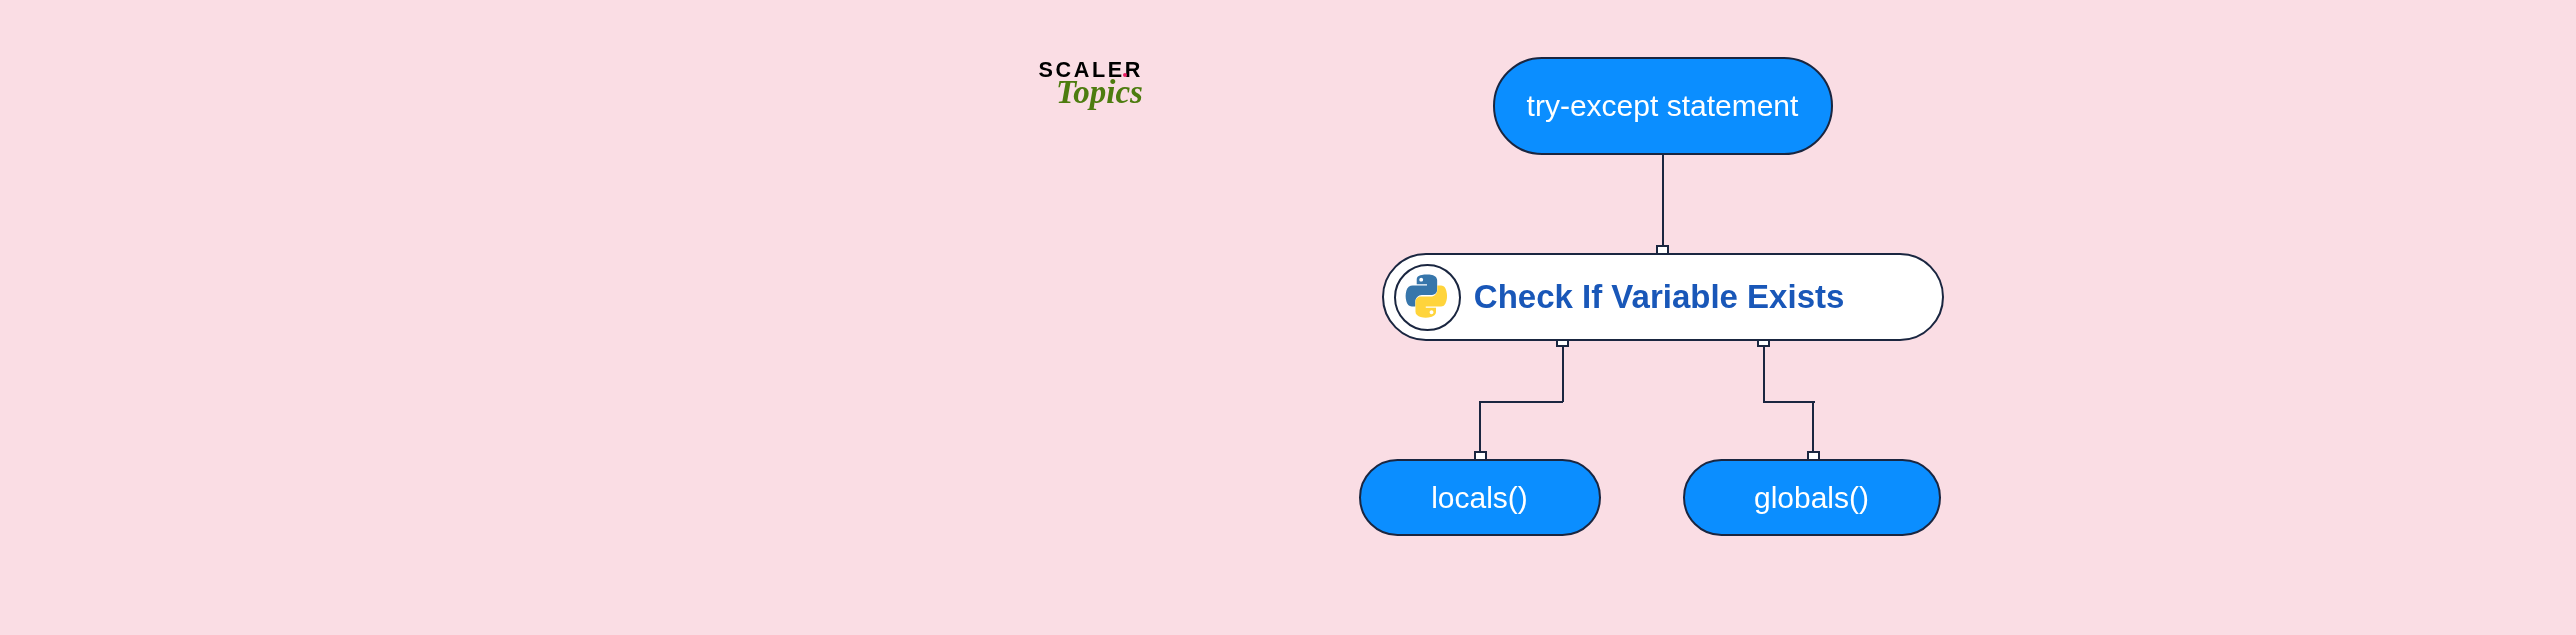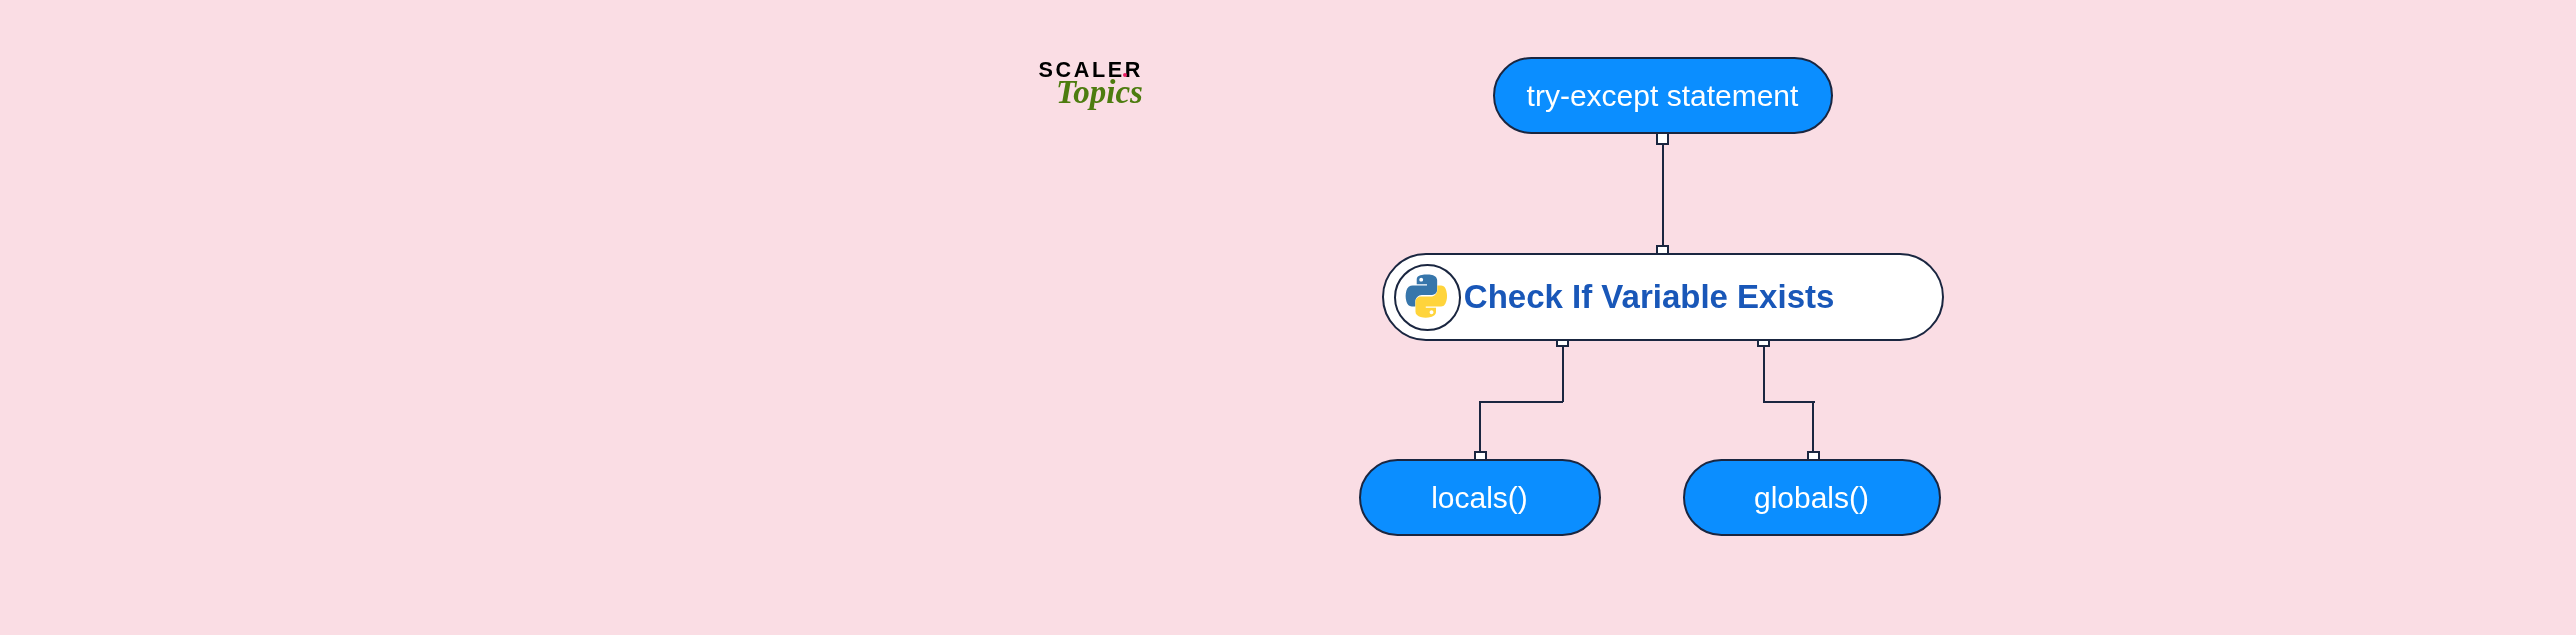--- a/index.html
+++ b/index.html
@@ -68,21 +68,21 @@
     display: flex;
     align-items: center;
     justify-content: center;
     font-size: 30px;
     font-weight: 500;
   }
   .pill-top {
     top: 0;
     left: 163px;
     width: 340px;
-    height: 77px;
+    height: 98px;
   }
   .pill-bottom-left {
     top: 402px;
     left: 29px;
     width: 242px;
     height: 77px;
   }
   .pill-bottom-right {
     top: 402px;
     left: 353px;
@@ -94,21 +94,21 @@
     top: 196px;
     left: 52px;
     width: 562px;
     height: 88px;
     background: #fff;
     border: 2.1px solid #1a2640;
     border-radius: 515px;
     display: flex;
     align-items: center;
     padding-left: 10.3px;
-    gap: 3px;
+    gap: 13px;
   }
   .python-icon {
     width: 67px;
     height: 67px;
     border: 2.1px solid #1a2640;
     border-radius: 50%;
     display: flex;
     align-items: center;
     justify-content: center;
     flex-shrink: 0;

